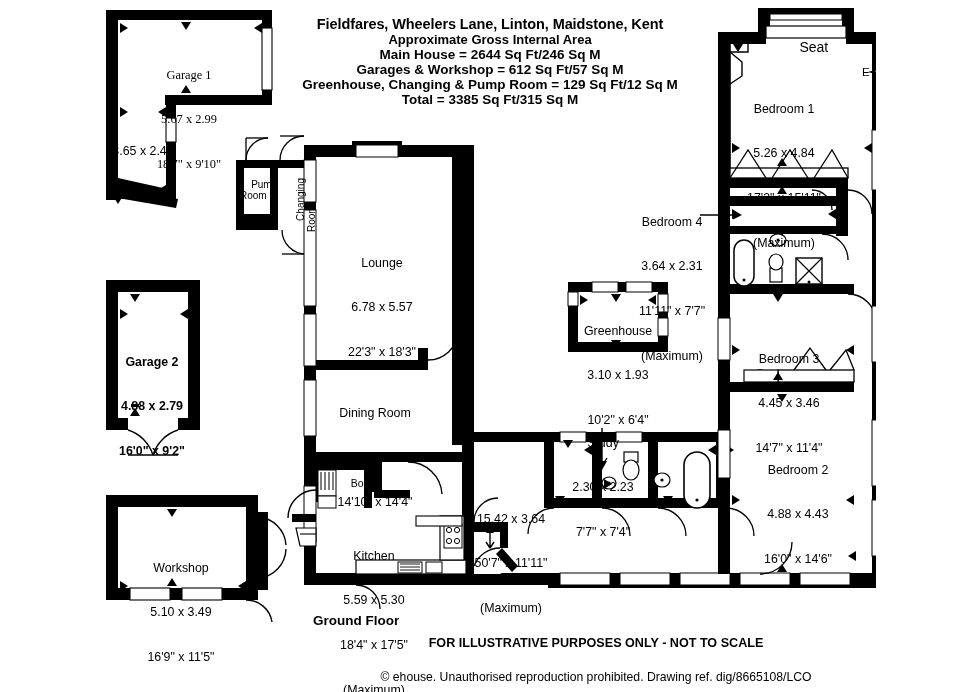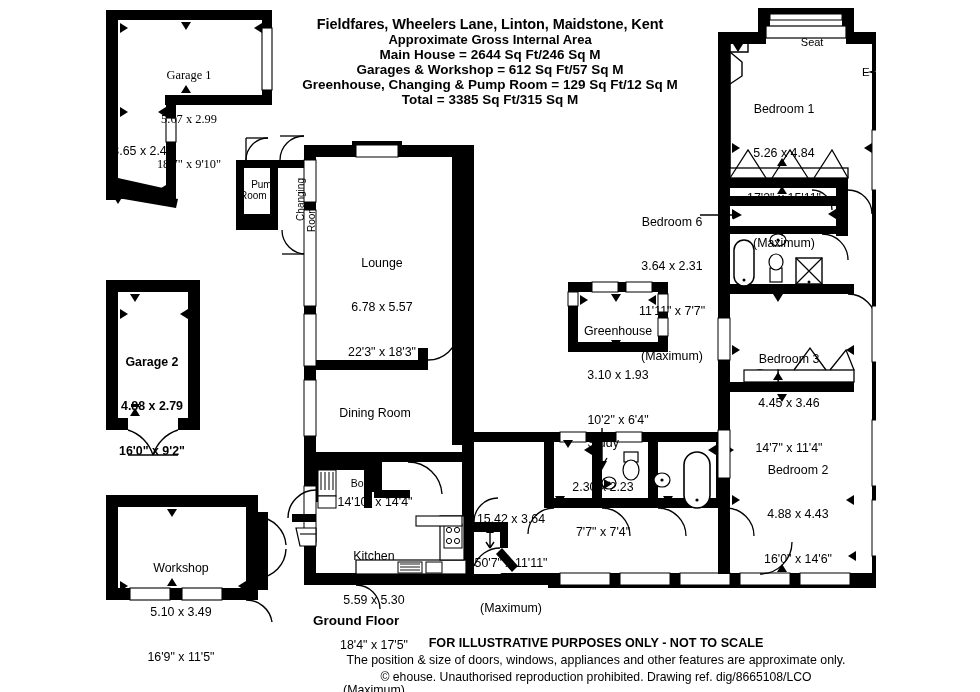--- a/index.html
+++ b/index.html
@@ -41,21 +41,21 @@
 
   .room-label{
     font-size:12.4px;
     text-align:center;
     line-height:1.2;
   }
   .room-name{display:block;}
   .room-dim{display:block;}
   .room-max{display:block;}
 
-  .small-label{font-size:11px;text-align:center;line-height:1.15;}
+  .small-label{font-size:14px;text-align:center;line-height:1.15;}
   .tiny-label{font-size:10px;text-align:left;line-height:1.12;}
 
   .vert{
     writing-mode:vertical-rl;
     text-orientation:mixed;
     transform:rotate(180deg);
   }
 
   .floor-name{
     font-size:13.5px;
@@ -544,21 +544,21 @@
   </div>
 
   <div class="txt room-label center" style="left:784px; top:72px;">
     <span class="room-name">Bedroom 1</span>
     <span class="room-dim">5.26 x 4.84</span>
     <span class="room-dim">17'3" x 15'11"</span>
     <span class="room-max">(Maximum)</span>
   </div>
 
   <div class="txt room-label center" style="left:672px; top:185px;">
-    <span class="room-name">Bedroom 6</span>
+    <span class="room-name">Bedroom 4</span>
     <span class="room-dim">3.64 x 2.31</span>
     <span class="room-dim">11'11" x 7'7"</span>
     <span class="room-max">(Maximum)</span>
   </div>
 
   <div class="txt room-label center" style="left:789px; top:322px;">
     <span class="room-name">Bedroom 3</span>
     <span class="room-dim">4.45 x 3.46</span>
     <span class="room-dim">14'7" x 11'4"</span>
   </div>
@@ -570,16 +570,15 @@
   </div>
 
   <div class="txt compass-letter" style="left:888px; top:27px;">S</div>
   <div class="txt compass-letter" style="left:902px; top:100px;">N</div>
   <div class="txt compass-letter" style="left:862px; top:66px;">E</div>
   <div class="txt compass-letter" style="left:942px; top:56px;">W</div>
 
   <div class="txt floor-name" style="left:313px; top:613px;">Ground Floor</div>
 
   <div class="txt foot-bold center" style="left:596px; top:636px;">FOR ILLUSTRATIVE PURPOSES ONLY - NOT TO SCALE</div>
-  <div class="txt foot-reg center" style="left:596px; top:653px;">The position &amp; size of doors, windows, appliances and other features are approximate only.</div>
   <div class="txt foot-reg2 center" style="left:596px; top:670px;">© ehouse. Unauthorised reproduction prohibited. Drawing ref. dig/8665108/LCO</div>
 
 </div>
 
 </body></html>

